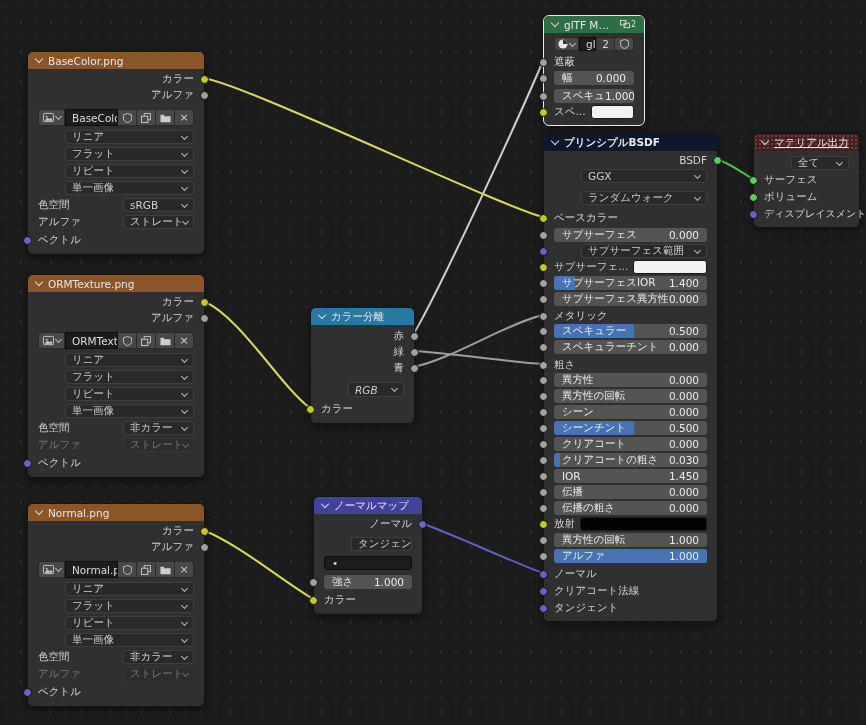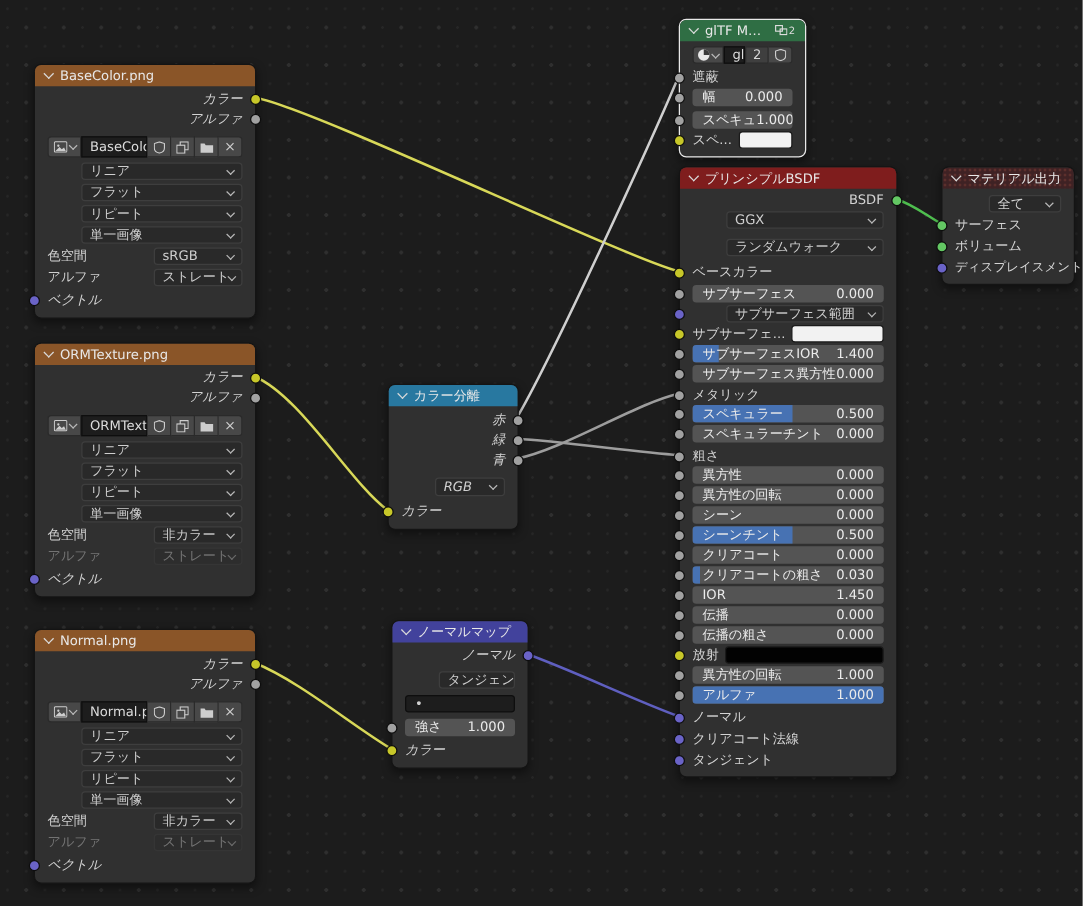--- a/index.html
+++ b/index.html
@@ -19,21 +19,21 @@
         border-radius:6px;box-shadow:0 3px 8px rgba(0,0,0,.45);}
   .node.selected{border-color:#e8e8e8;}
   .hd{height:17px;display:flex;align-items:center;gap:6px;padding:0 8px;
       border-radius:5px 5px 0 0;color:#e8e8e8;font-size:10.5px;white-space:nowrap;overflow:hidden;}
   .hd-t{flex:1;overflow:hidden;text-overflow:ellipsis;}
   .chev{width:5px;height:5px;border-right:1.5px solid #d9d9d9;border-bottom:1.5px solid #d9d9d9;
         transform:rotate(45deg);margin-top:-3px;flex:0 0 auto;}
   .chev.sm{width:4px;height:4px;border-color:#b9b9b9;margin-top:-2px;}
   .bd{position:relative;padding:0 10px 6px 10px;}
   .row{position:relative;height:14px;display:flex;align-items:center;font-size:10.5px;}
-  .row.h16{height:16px;font-style:italic;}
+  .row.h16{height:16px;}
   .row.h17{height:17px;}
   .m0{margin-top:0}.m1{margin-top:1px}.m2{margin-top:2px}.m3{margin-top:3px}
   .m4{margin-top:4px}.m5{margin-top:5px}.m6{margin-top:6px}.m8{margin-top:8px}
   .row.out{justify-content:flex-end;}
   .lb{white-space:nowrap;color:#d4d4d4;}
   .socket{position:absolute;top:50%;width:9px;height:9px;margin-top:-4.5px;border-radius:50%;
           border:1px solid #0d0d0d;box-sizing:border-box;z-index:3;}
   .si{left:-15px;} .so{right:-15px;}
   .sy{background:#c7c729;} .sg{background:#a1a1a1;} .sp{background:#6a63c7;} .sv{background:#63c763;}
   .dd{flex:1;height:100%;background:#292929;border:1px solid #3e3e3e;border-radius:3px;
@@ -55,21 +55,21 @@
   .tb.mid{width:19px;border-left:none;}
   .tb.last{width:19px;border-left:none;border-radius:0 3px 3px 0;font-size:11px;}
   .swatch{flex:1;height:100%;border-radius:3px;border:1px solid #1a1a1a;box-sizing:border-box;cursor:pointer;}
   .swatch.white{background:#f2f2f2;} .swatch.black{background:#020202;}
   .uvfield{flex:1;height:100%;background:#1d1d1d;border:1px solid #0e0e0e;border-radius:3px;
       display:flex;align-items:center;padding:0 7px;color:#cfcfcf;box-sizing:border-box;}
   .badge{background:#3f3f3f;border:1px solid #2a2a2a;height:100%;display:flex;align-items:center;
       padding:0 5px;box-sizing:border-box;color:#d8d8d8;}
   .hd .gicon{display:flex;align-items:flex-end;gap:1px;color:#dedede;flex:0 0 auto;font-size:8px;}
   .mo-hd{background:#3f2224;background-image:radial-gradient(#7a3b33 .7px,transparent .9px);
-         background-size:4px 4px;}
+         background-size:4px 4px;text-decoration:underline;}
   svg.ic{display:block;}
 </style>
 </head>
 <body>
 <div class="canvas">
 
 <svg class="wires" width="866" height="725">
   <path d="M203,78 C243,83 501,207 543,217" stroke="#d8d858" stroke-width="2" fill="none"></path>
   <path d="M203,301 C240,316 280,386 310,408" stroke="#d8d858" stroke-width="2" fill="none"></path>
   <path d="M203,530 C240,545 281,580 313,599" stroke="#d8d858" stroke-width="2" fill="none"></path>
@@ -462,21 +462,21 @@
     </div>
     <div class="row m2">
       <span class="socket si sy"></span>
       <span class="lb" style="margin-right:5px;">スペ...</span>
       <div class="swatch white"></div>
     </div>
   </div>
 </div>
 
 <div class="node" style="left:543px;top:133px;width:173px;">
-  <div class="hd" style="background:#7f1d1d;">
+  <div class="hd" style="background:#0f172a;font-weight:bold;">
     <span class="chev"></span>
     <span class="hd-t">プリンシプルBSDF</span>
   </div>
   <div class="bd">
     <div class="row out m2">
       <span class="lb">BSDF</span>
       <span class="socket so sv"></span>
     </div>
     <div class="row m2">
       <div class="dd">

